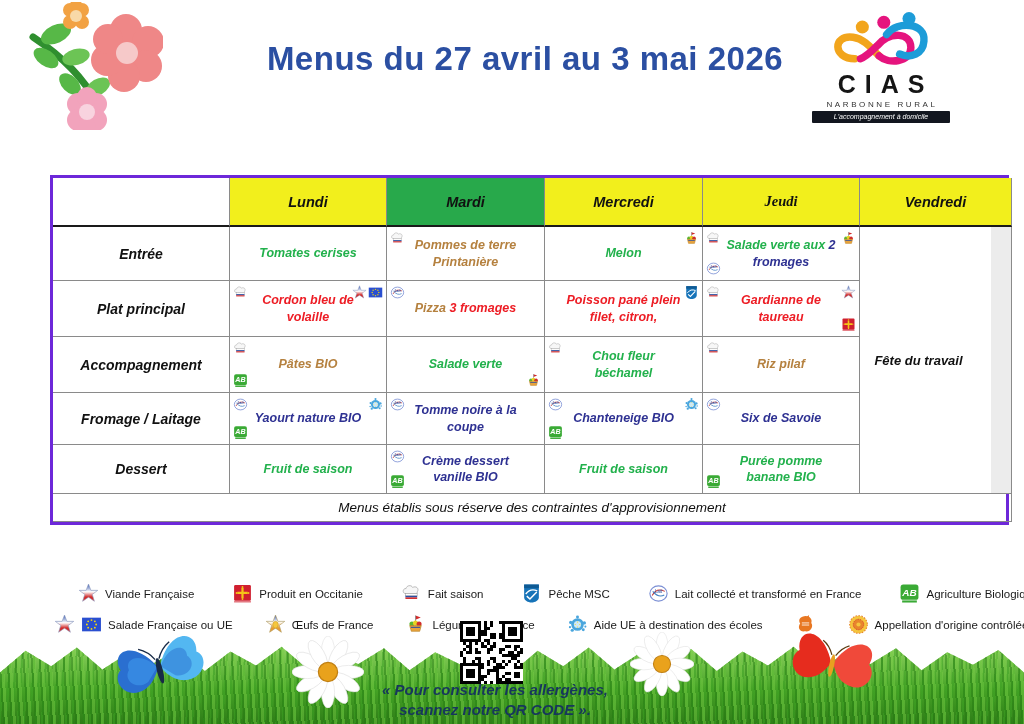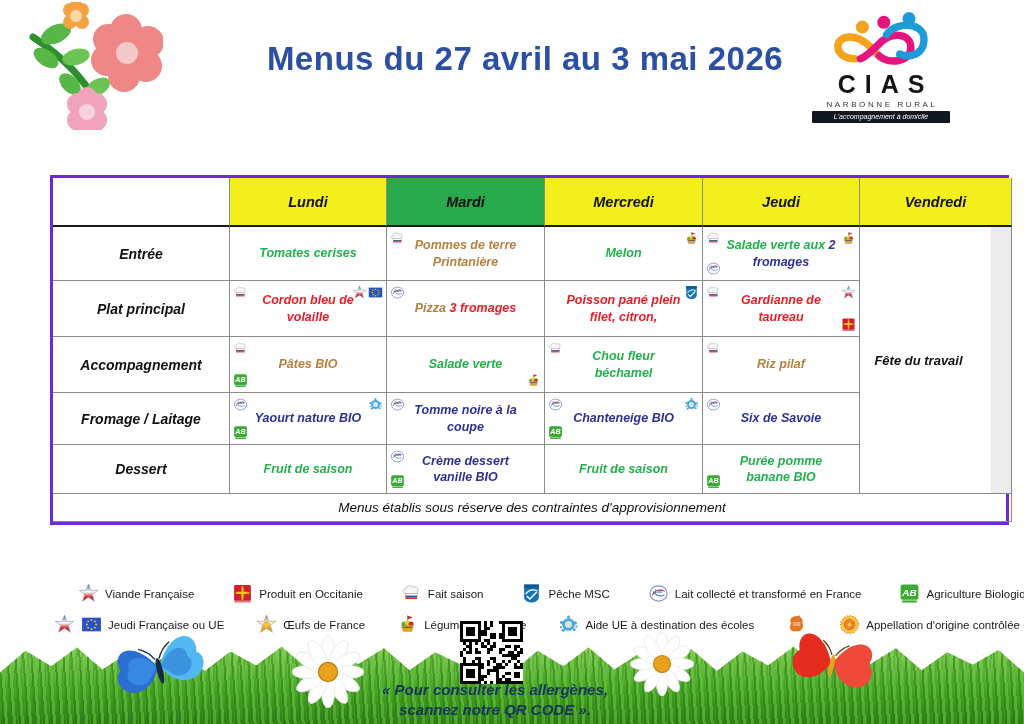--- a/index.html
+++ b/index.html
@@ -128,21 +128,21 @@
       <div class="tcell corner" style="grid-area: 1 / 1;"></div>
       <div class="tcell day-header" style="grid-area: 1 / 2;">
         <span>Lundi</span>
       </div>
       <div class="tcell day-header green" style="grid-area: 1 / 3;">
         <span>Mardi</span>
       </div>
       <div class="tcell day-header" style="grid-area: 1 / 4;">
         <span>Mercredi</span>
       </div>
-      <div class="tcell day-header" style="grid-area: 1 / 5;">
+      <div class="tcell day-header" style="grid-area: 1 / 5; font-family: Liberation Serif, serif;">
         <span>Jeudi</span>
       </div>
       <div class="tcell day-header" style="grid-area: 1 / 6;">
         <span>Vendredi</span>
       </div>
       <div class="tcell row-label" style="grid-area: 2 / 1; text-align: center;">
         <span>Entrée</span>
       </div>
       <div class="tcell menu-cell" style="grid-area: 2 / 2;">
         <span><span class="c-green">Tomates cerises</span></span>
@@ -604,21 +604,21 @@
                 <circle cx="10" cy="5.8" r="0.9"></circle>
                 <circle cx="13.2" cy="7" r="0.9"></circle>
                 <circle cx="14.4" cy="10" r="0.9"></circle>
                 <circle cx="13.2" cy="13" r="0.9"></circle>
                 <circle cx="10" cy="14.2" r="0.9"></circle>
                 <circle cx="6.8" cy="13" r="0.9"></circle>
                 <circle cx="5.6" cy="10" r="0.9"></circle>
                 <circle cx="6.8" cy="7" r="0.9"></circle>
               </g>
             </svg></span>
-          <span class="llabel">Jeudi Française ou UE</span>
+          <span class="llabel">Salade Française ou UE</span>
         </div>
         <div class="legend-item">
           <span class="lic"><svg viewBox="0 0 20 20">
               <defs>
                 <linearGradient id="oefgrad" x1="0" y1="0" x2="0" y2="1">
                   <stop offset="0" stop-color="#3558b0"></stop>
                   <stop offset="0.4" stop-color="#ffffff"></stop>
                   <stop offset="0.75" stop-color="#e89b2f"></stop>
                 </linearGradient>
               </defs>

